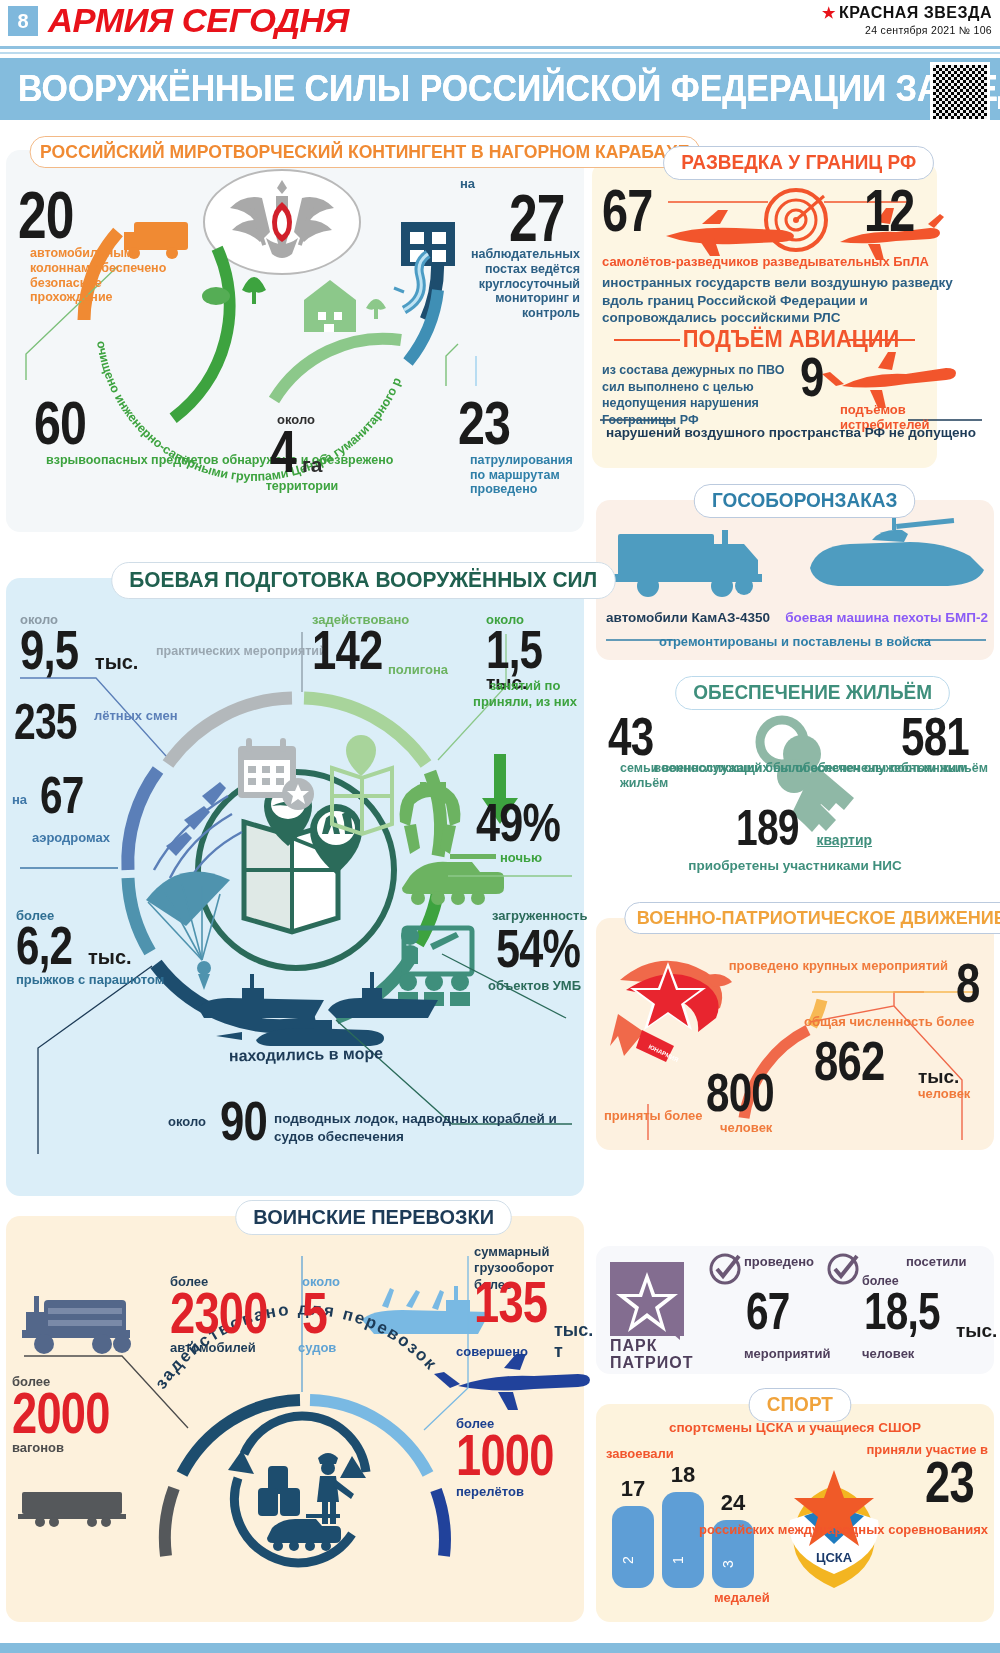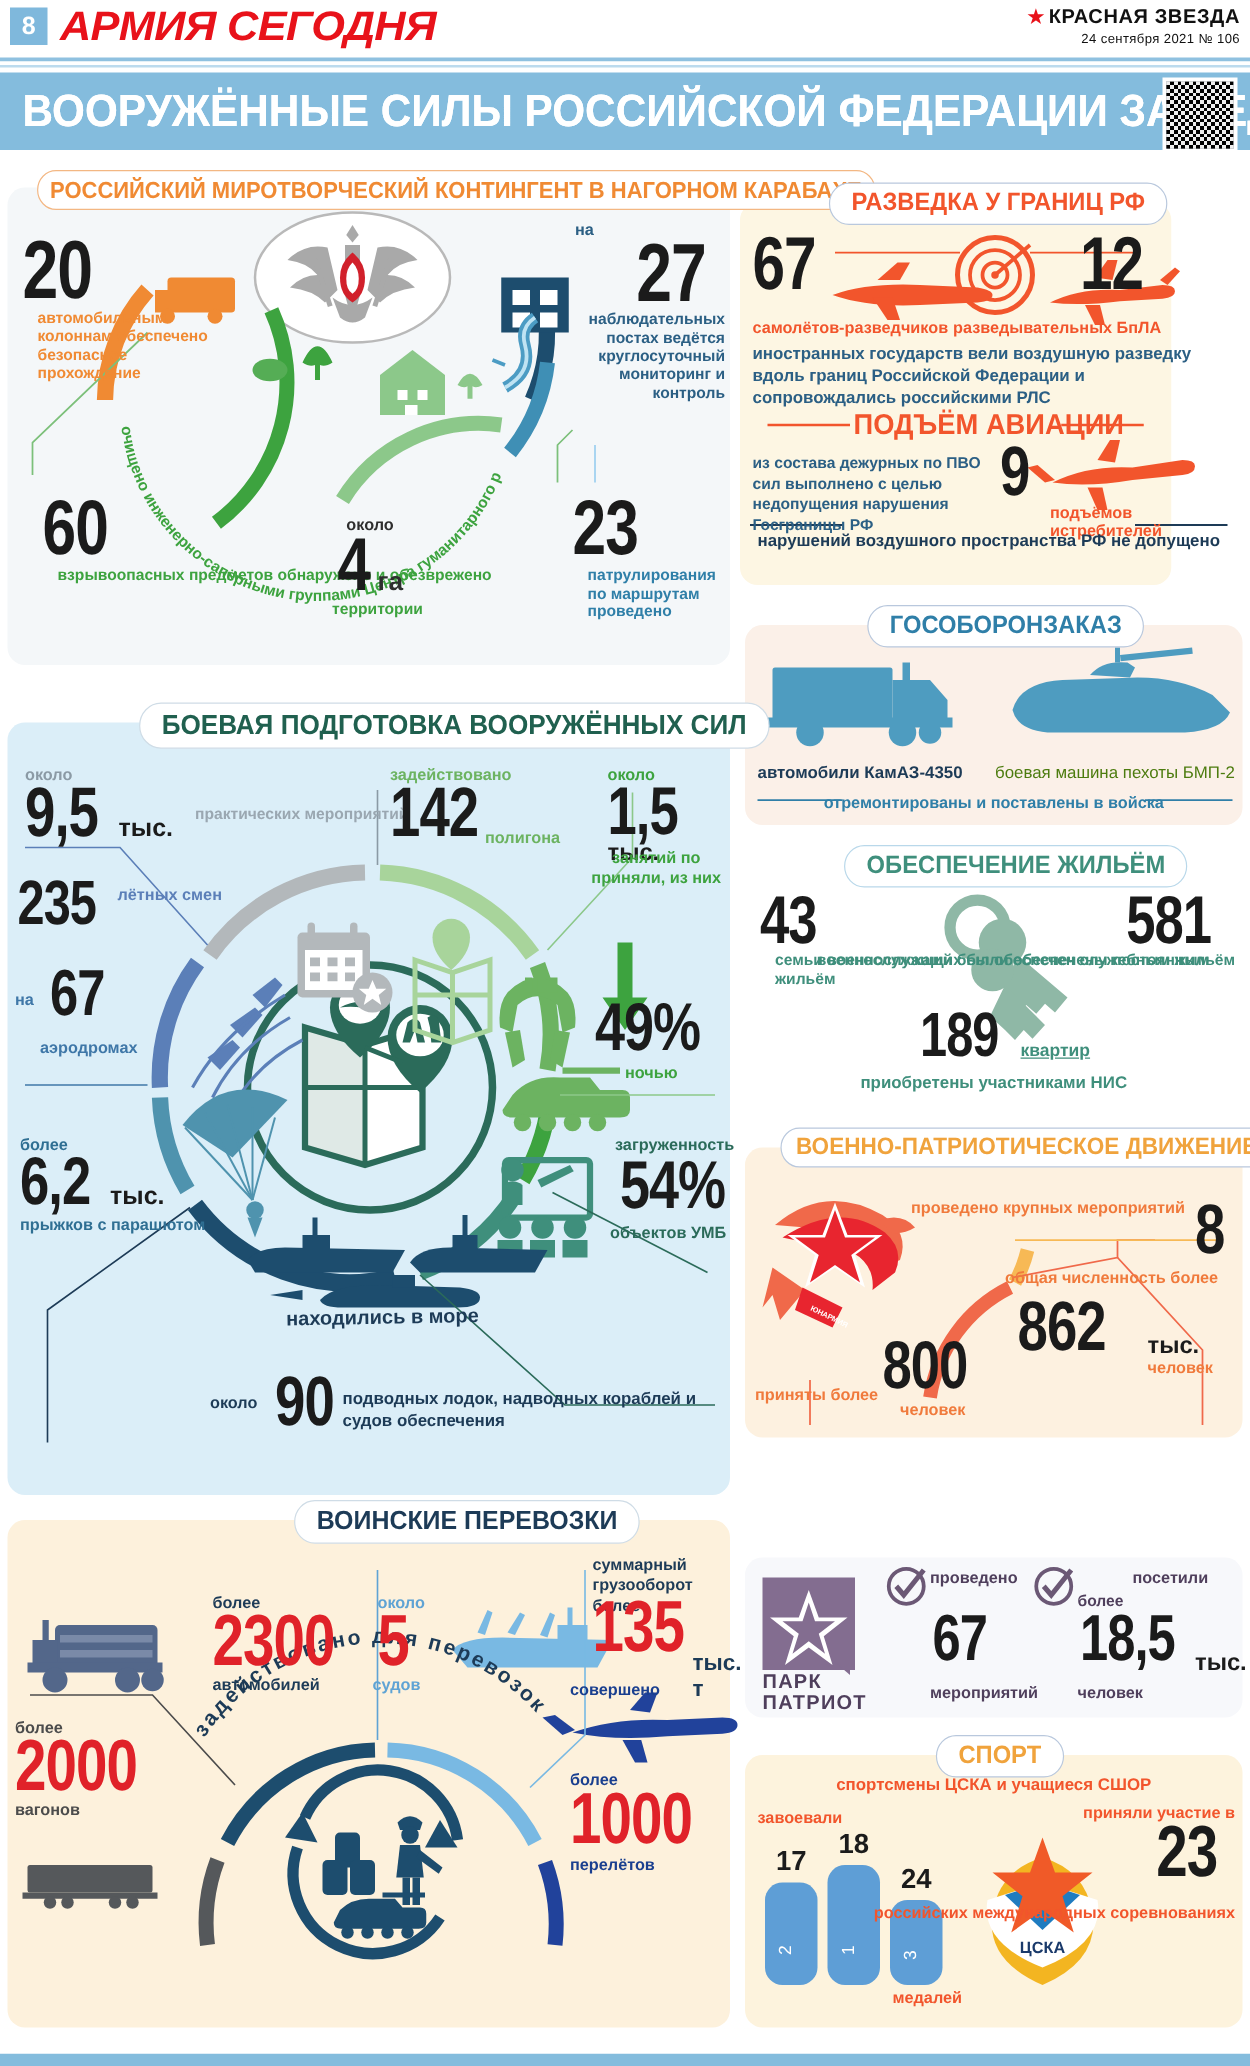--- a/index.html
+++ b/index.html
@@ -106,21 +106,21 @@
   .b9{position:absolute;left:208px;top:192px;}
   .b9 .num{font-size:56px;color:#1b1b1b;transform:scaleX(0.78);}
   .b9cap{position:absolute;left:248px;top:240px;font-size:13px;font-weight:bold;color:#f2552c;}
   .b-foot{position:absolute;left:0;top:262px;width:398px;text-align:center;
           font-size:13.5px;font-weight:bold;color:#1d3b57;line-height:1.3;}
 
   
   #panelC{left:596px;top:500px;width:398px;height:160px;background:#fbf0e8;}
   #panelC .pill{left:92px;top:-16px;color:#2f7fa8;border-color:#b9c8dd;font-size:20px;}
   .c-l{position:absolute;left:10px;top:110px;font-size:13.5px;font-weight:bold;color:#1d3b57;}
-  .c-r{position:absolute;right:6px;top:110px;font-size:13.5px;font-weight:normal;color:#4d7c0f;}
+  .c-r{position:absolute;right:6px;top:110px;font-size:13.5px;font-weight:bold;color:#8b5cf6;}
   .c-foot{position:absolute;left:0;top:134px;width:398px;text-align:center;font-size:13px;font-weight:bold;color:#2f7fa8;}
 
   
   #panelD{left:596px;top:690px;width:398px;height:190px;background:#ffffff;}
   #panelD .pill{left:72px;top:-14px;color:#3f8f7c;border-color:#b9d8ea;font-size:20px;}
   .d43{position:absolute;left:12px;top:24px;}
   .d43 .num{font-size:54px;color:#1b1b1b;transform:scaleX(0.78);}
   .d43 .lbl{color:#3f8f7c;margin-top:2px;}
   .d581{position:absolute;right:6px;top:24px;text-align:right;}
   .d581 .num{font-size:54px;color:#1b1b1b;transform:scaleX(0.78);}

